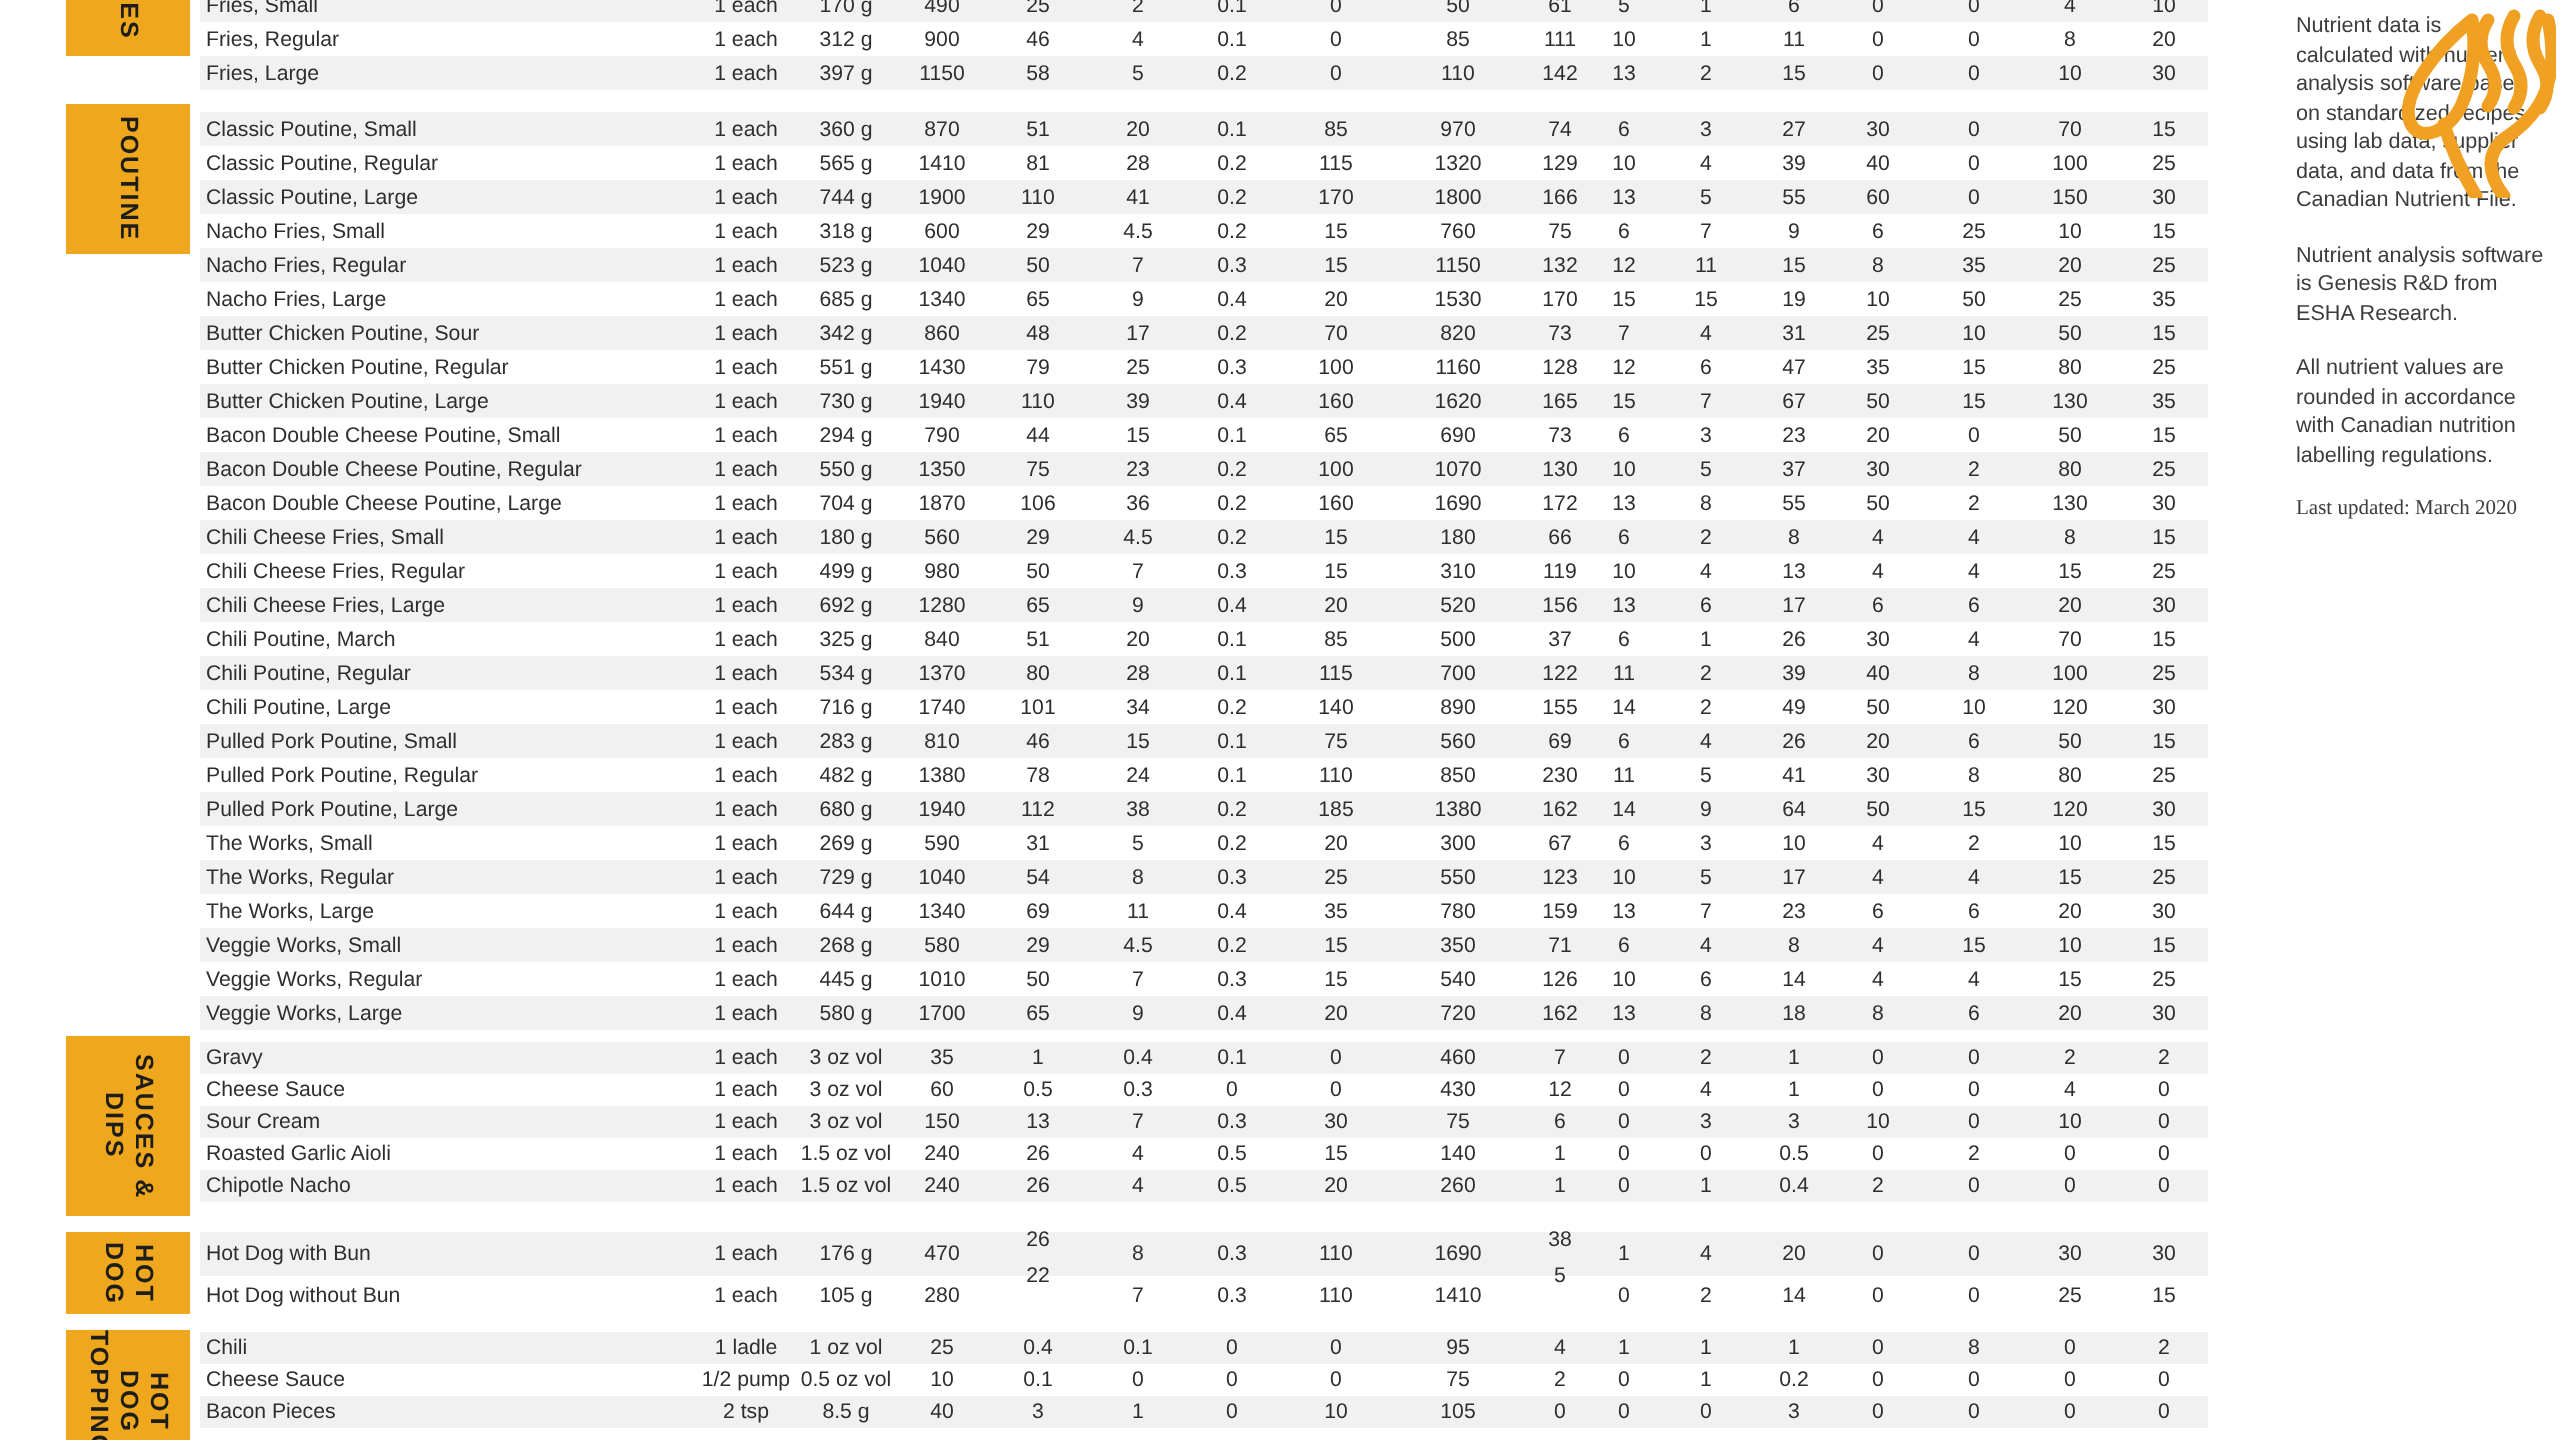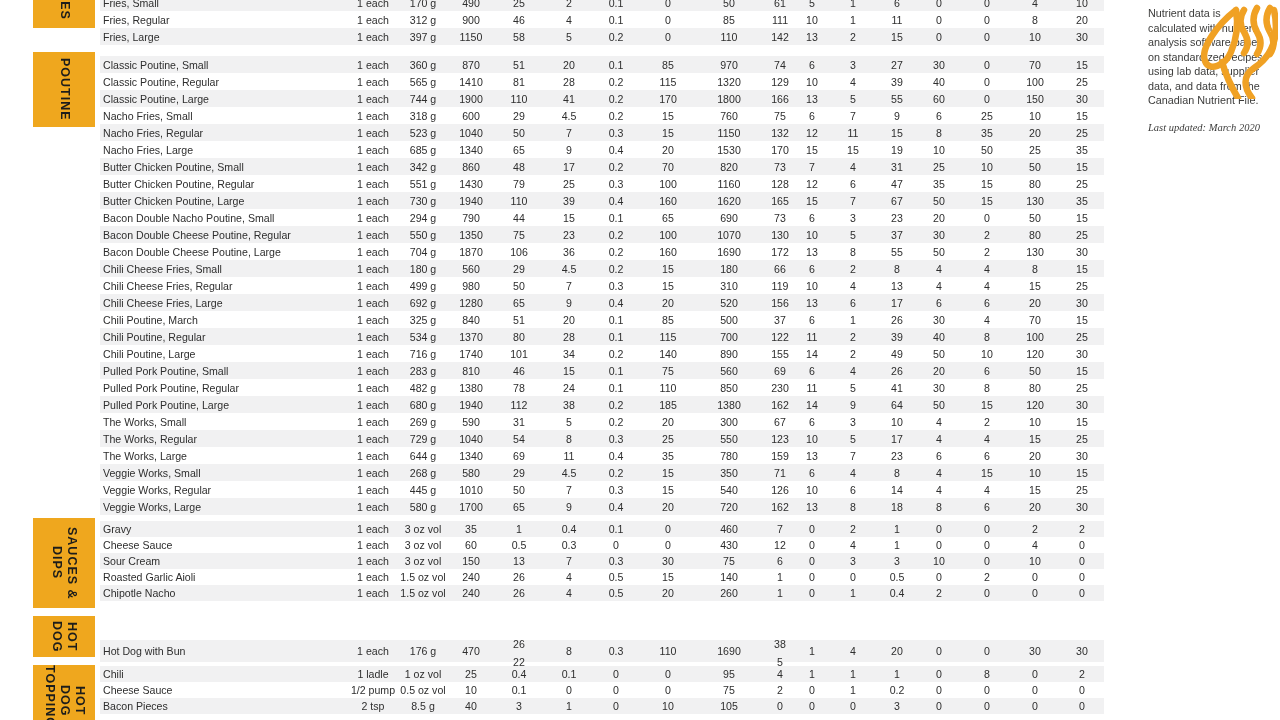--- a/index.html
+++ b/index.html
@@ -17,21 +17,21 @@
   .tab-fries{top:-30px;height:58px;}
   .tab-poutine{top:52px;height:75px;}
   .tab-sauces{top:518px;height:90px;}
   .tab-hotdog{top:616px;height:41px;}
   .tab-toppings{top:665px;height:72px;}
   
   .rows{position:absolute;left:100px;width:1004px;}
   .rows-fries{top:-6px;}
   .rows-poutine{top:56px;}
   .rows-sauces{top:521px;}
-  .rows-hotdog{top:640px;}
+  .rows-hotdog{top:616px;}
   .rows-toppings{top:666px;}
   .row{
     display:grid;
     grid-template-columns:250px 46px 54px 42px 54px 46px 48px 56px 66px 36px 28px 54px 34px 50px 46px 50px 44px;
     height:17px;align-items:center;font-size:10.6px;color:#2e2e2e;
     padding-right:30px;
   }
   .rows-sauces .row,.rows-toppings .row{height:16px;}
   .rows-hotdog .row{height:21.5px;}
   .row.shaded{background:#f1f1f2;}
@@ -42,21 +42,21 @@
   .rows-hotdog .row:nth-child(1) .cell:nth-child(10){position:relative;top:-7px;}
   .rows-hotdog .row:nth-child(2) .cell:nth-child(5),
   .rows-hotdog .row:nth-child(2) .cell:nth-child(10){position:relative;top:-10px;}
   
   .sidebar{
     position:absolute;left:1148px;top:6px;width:124px;
     font-size:10.8px;line-height:14.5px;color:#3c3c3b;
   }
   .sidebar p{margin:0 0 13px 0;}
   .last-updated{
-    font-family:"Liberation Serif",serif;font-style:italic;
+    font-family:"Liberation Serif",serif;
     font-size:10.5px;color:#3c3c3b;margin-top:9px;
   }
   
   .logo{position:absolute;left:1192px;top:4px;}
 </style>
 </head>
 <body>
 
 <div class="tab tab-fries">FRIES</div>
 <div class="tab tab-poutine">POUTINE</div>
@@ -236,21 +236,21 @@
       <div class="cell">170</div>
       <div class="cell">15</div>
       <div class="cell">15</div>
       <div class="cell">19</div>
       <div class="cell">10</div>
       <div class="cell">50</div>
       <div class="cell">25</div>
       <div class="cell">35</div>
     </div>
     <div class="row shaded">
-      <div class="cell name">Butter Chicken Poutine, Small</div>
+      <div class="cell name">Butter Chicken Poutine, Sour</div>
       <div class="cell">1 each</div>
       <div class="cell">342 g</div>
       <div class="cell">860</div>
       <div class="cell">48</div>
       <div class="cell">17</div>
       <div class="cell">0.2</div>
       <div class="cell">70</div>
       <div class="cell">820</div>
       <div class="cell">73</div>
       <div class="cell">7</div>
@@ -293,21 +293,21 @@
       <div class="cell">165</div>
       <div class="cell">15</div>
       <div class="cell">7</div>
       <div class="cell">67</div>
       <div class="cell">50</div>
       <div class="cell">15</div>
       <div class="cell">130</div>
       <div class="cell">35</div>
     </div>
     <div class="row">
-      <div class="cell name">Bacon Double Nacho Poutine, Small</div>
+      <div class="cell name">Bacon Double Cheese Poutine, Small</div>
       <div class="cell">1 each</div>
       <div class="cell">294 g</div>
       <div class="cell">790</div>
       <div class="cell">44</div>
       <div class="cell">15</div>
       <div class="cell">0.1</div>
       <div class="cell">65</div>
       <div class="cell">690</div>
       <div class="cell">73</div>
       <div class="cell">6</div>
@@ -834,20 +834,22 @@
       <div class="cell">3</div>
       <div class="cell">0</div>
       <div class="cell">0</div>
       <div class="cell">0</div>
       <div class="cell">0</div>
     </div>
   </div>
 
 <div class="sidebar">
   <p>Nutrient data is calculated with nutrient analysis software based on standardized recipes using lab data, supplier data, and data from the Canadian Nutrient File.</p>
+  <p>Nutrient analysis software is Genesis R&amp;D from ESHA Research.</p>
+  <p>All nutrient values are rounded in accordance with Canadian nutrition labelling regulations.</p>
   <div class="last-updated">Last updated: March 2020</div>
 </div>
 
 <div class="logo">
   <svg width="86" height="95" viewBox="0 0 86 95" xmlns="http://www.w3.org/2000/svg">
     <g stroke="#F0A124" stroke-width="6.5" fill="none" stroke-linecap="round">
       <path d="M44,6 C26,20 8,44 13,57 C17,68 33,62 39,48 C45,34 46,18 44,6"></path>
       <path d="M30,58 C34,72 40,84 46,94"></path>
       <path d="M52,6 q-7,11 0,22 q7,11 0,21"></path>
       <path d="M65,4 q-7,12 0,24 q7,11 0,22"></path>

